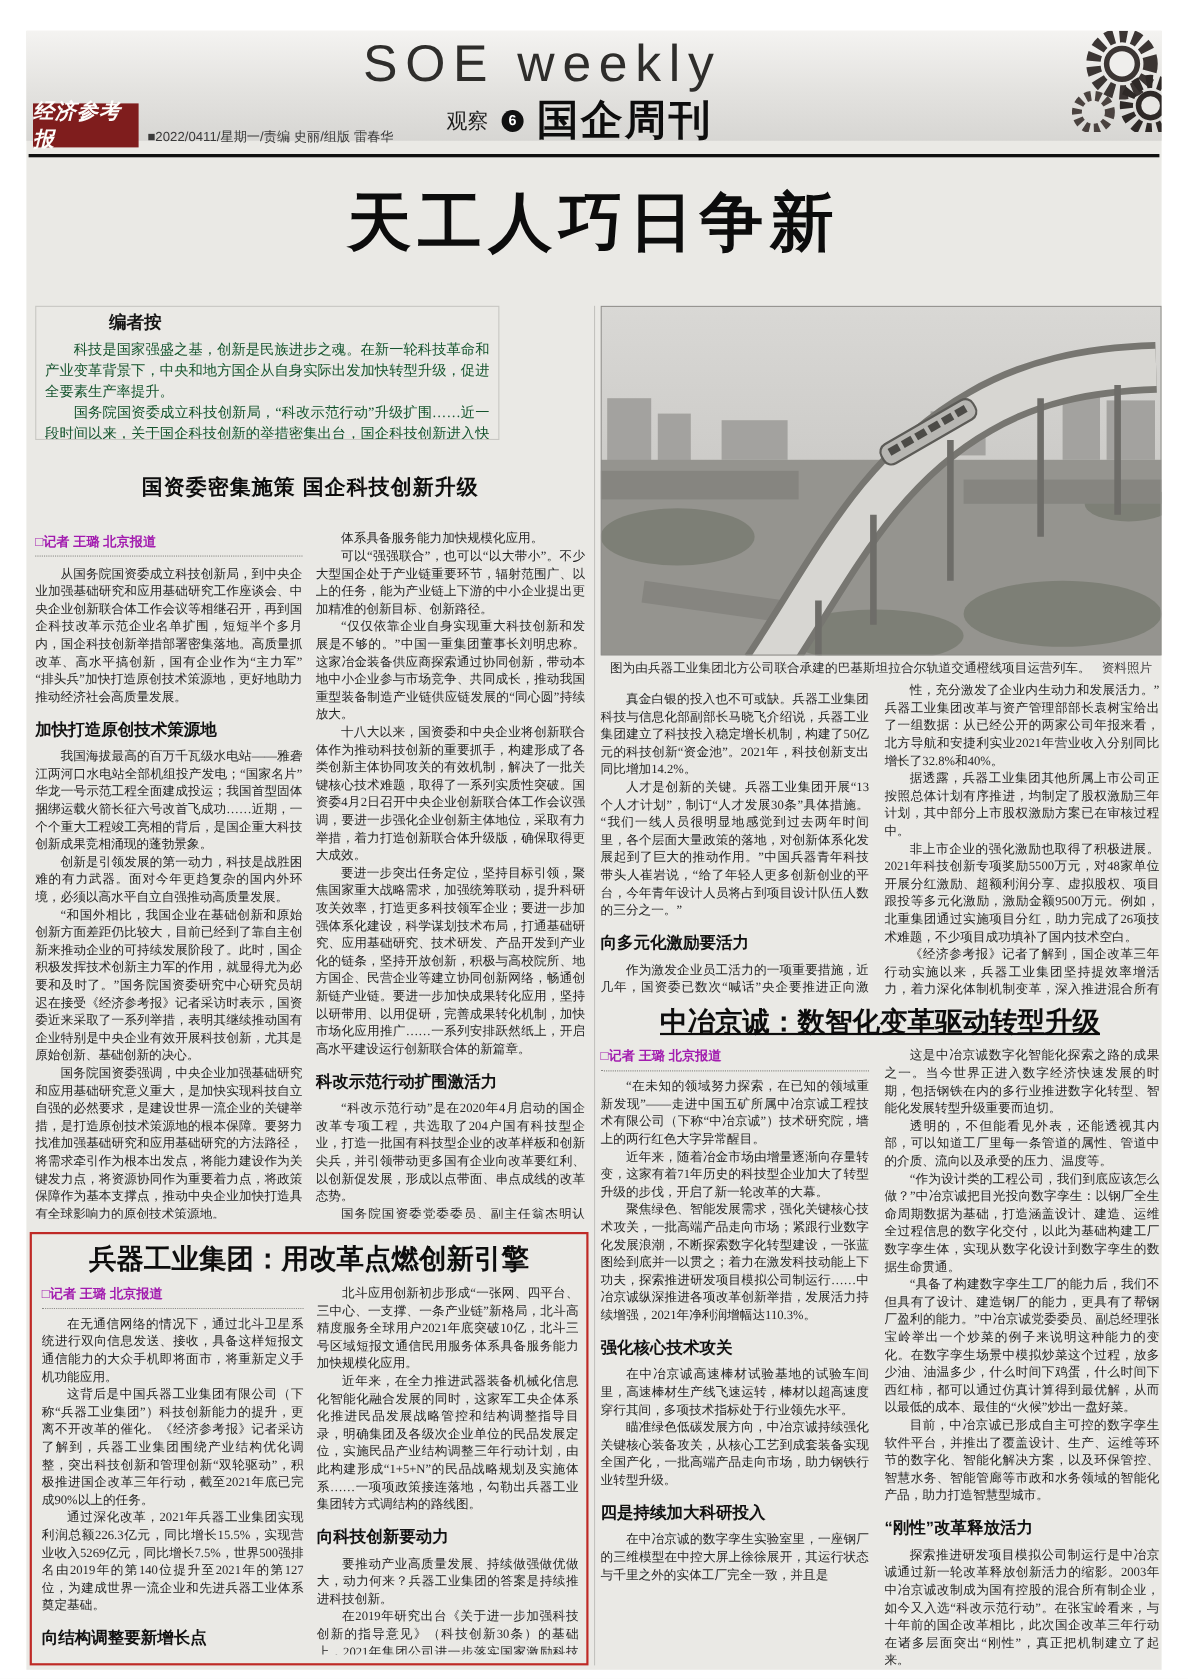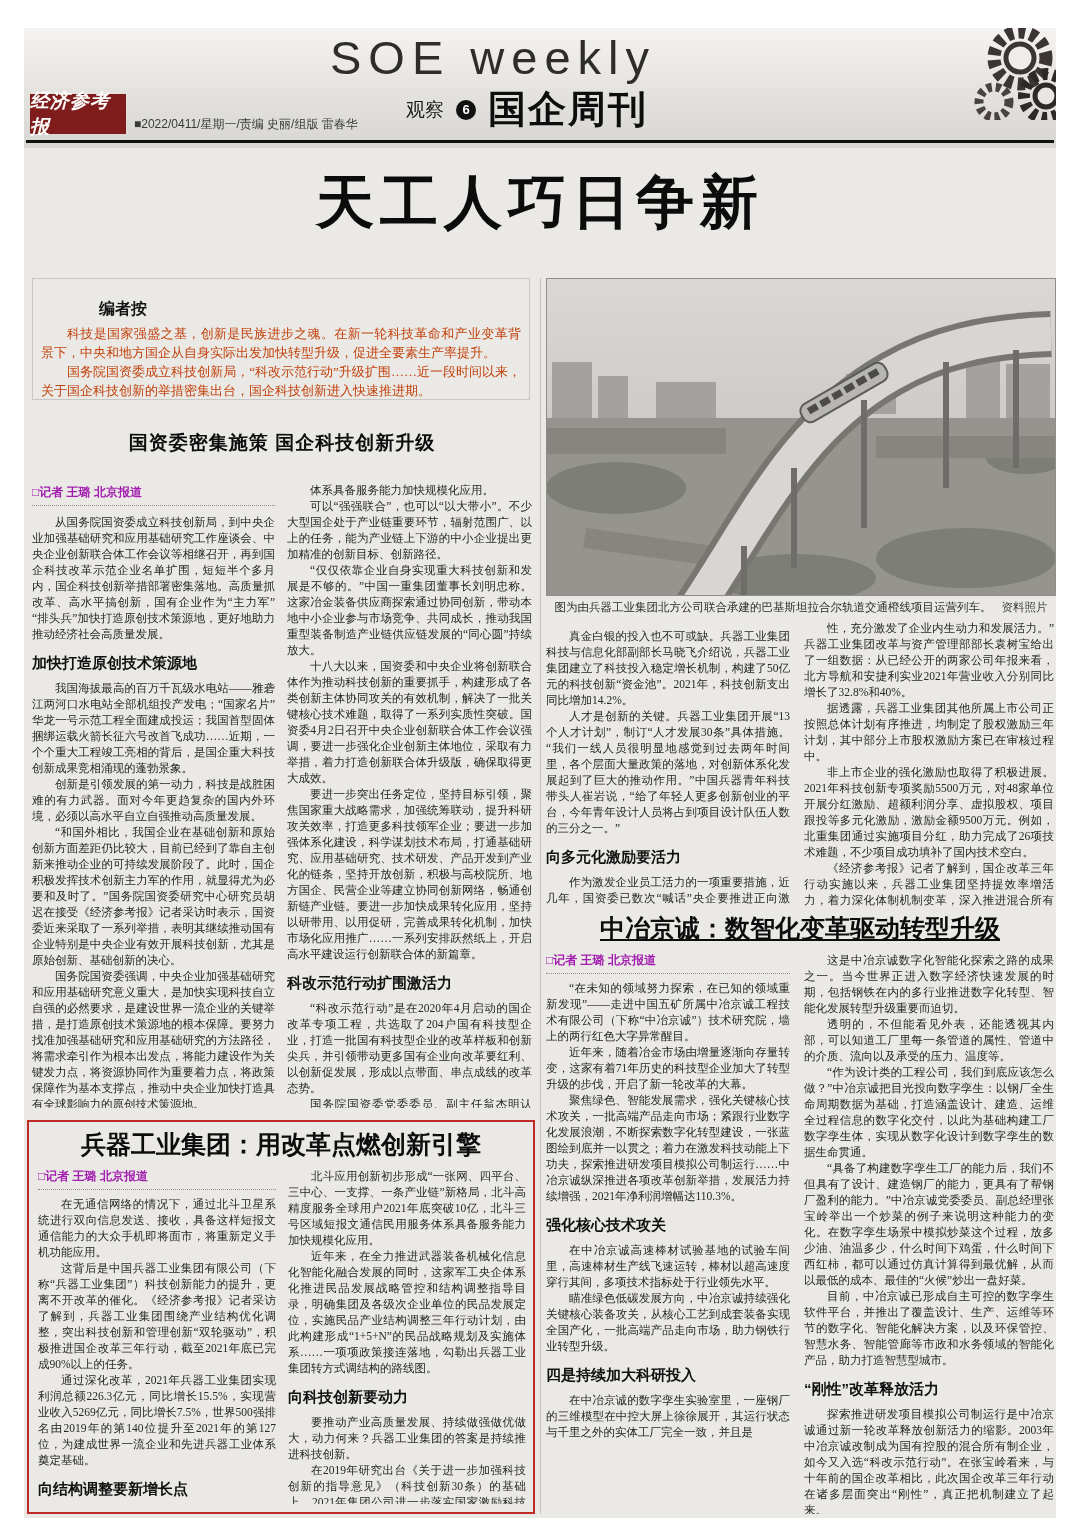--- a/index.html
+++ b/index.html
@@ -1,21 +1,21 @@
 <!DOCTYPE html>
 <html lang="zh"><head>
 <meta charset="utf-8">
 <style>
   html,body{margin:0;padding:0;background:#ffffff;}
   .page{position:relative;width:1080px;height:1526px;background:#fff;overflow:hidden;
         font-family:"Liberation Serif","DejaVu Serif",serif;color:#262626;}
   .paper{position:absolute;left:24px;top:28px;width:1032px;height:1490px;background:#eae9e5;}
 
   
-  .banner{position:absolute;left:0;top:0;width:1032px;height:120px;
+  .banner{position:absolute;left:0;top:0;width:1032px;height:100px;
           background:linear-gradient(180deg,#f4f3f1 0%,#e3e2df 55%,#d7d6d3 100%);overflow:hidden;}
   .soe-en{position:absolute;right:400px;top:2px;font-family:"Liberation Sans","DejaVu Sans",sans-serif;
           font-weight:200;font-size:47px;letter-spacing:7px;color:#2e2d2b;}
   .soe-row{position:absolute;right:408px;top:56px;display:flex;align-items:center;gap:12px;}
   .soe-guancha{font-family:"Liberation Sans","DejaVu Sans",sans-serif;font-size:19px;color:#1c1c1c;}
   .pagenum{display:inline-flex;width:20px;height:20px;border-radius:50%;background:#111;color:#fff;
            align-items:center;justify-content:center;font-family:"Liberation Sans",sans-serif;
            font-size:13px;font-weight:700;}
   .soe-cn{font-family:"Liberation Sans","DejaVu Sans",sans-serif;font-weight:900;font-size:38px;
           color:#0d0d0d;letter-spacing:2px;}
@@ -26,25 +26,25 @@
   .dateline{position:absolute;left:110px;top:88px;font-family:"Liberation Sans",sans-serif;
             font-size:12px;color:#3a3a3a;}
   .black-rule{position:absolute;left:2px;top:112px;width:1028px;height:3px;background:#101010;}
 
   
   .main-headline{position:absolute;left:0;top:136px;width:1032px;margin:0;text-align:center;
                  font-family:"Liberation Sans","DejaVu Sans",sans-serif;font-weight:900;
                  font-size:58px;letter-spacing:6px;color:#0c0c0c;}
 
   
-  .editor-note{position:absolute;left:8px;top:250px;width:498px;height:122px;padding:18px 8px;
+  .editor-note{position:absolute;left:8px;top:250px;width:422px;height:122px;padding:2px 8px;
                border:1px solid #c8c7c3;box-sizing:border-box;overflow:hidden;}
   .editor-note h3{margin:2px 0 4px 58px;font-size:16px;font-family:"Liberation Sans",sans-serif;
                   font-weight:800;color:#151515;}
-  .editor-note .para{font-size:13px;line-height:19px;margin:0;text-indent:2em;text-align:justify;color:#c2410c;}
+  .editor-note .para{font-size:13px;line-height:19px;margin:0;text-indent:2em;text-align:justify;color:#14532d;}
 
   
   .col{position:absolute;overflow:hidden;}
   .col .para{margin:0;font-size:11.5px;line-height:16px;text-indent:2em;text-align:justify;color:#262626;}
   .col .subhead{margin:12px 0 7px 0;font-family:"Liberation Sans","DejaVu Sans",sans-serif;
                 font-size:15px;font-weight:800;color:#111;}
   .byline{font-family:Liberation Sans, sans-serif;font-size:12px;font-weight:700;color:#a21caf;
           padding-bottom:4px;border-bottom:1px dotted #8a8a86;margin-bottom:8px;}
   .art-headline{margin:0;text-align:center;font-family:"Liberation Sans","DejaVu Sans",sans-serif;
                 font-weight:900;color:#0d0d0d;}

